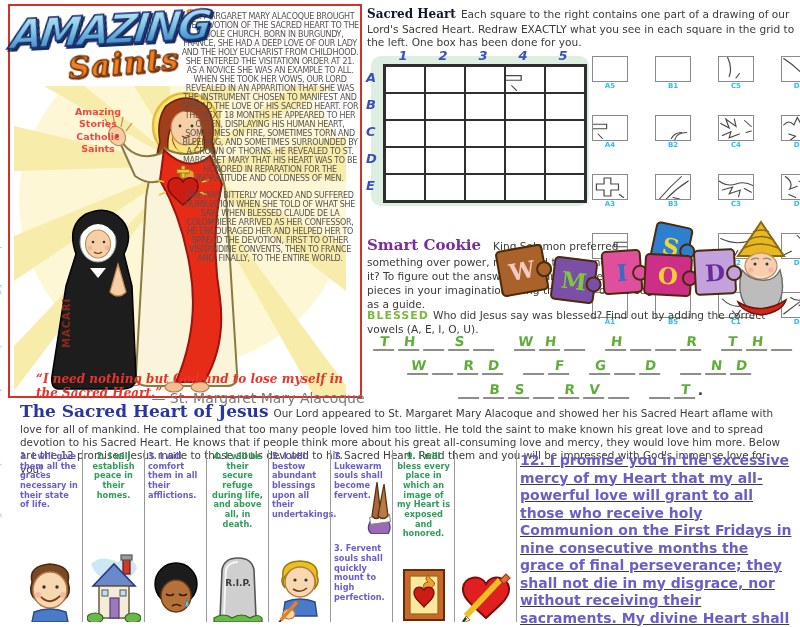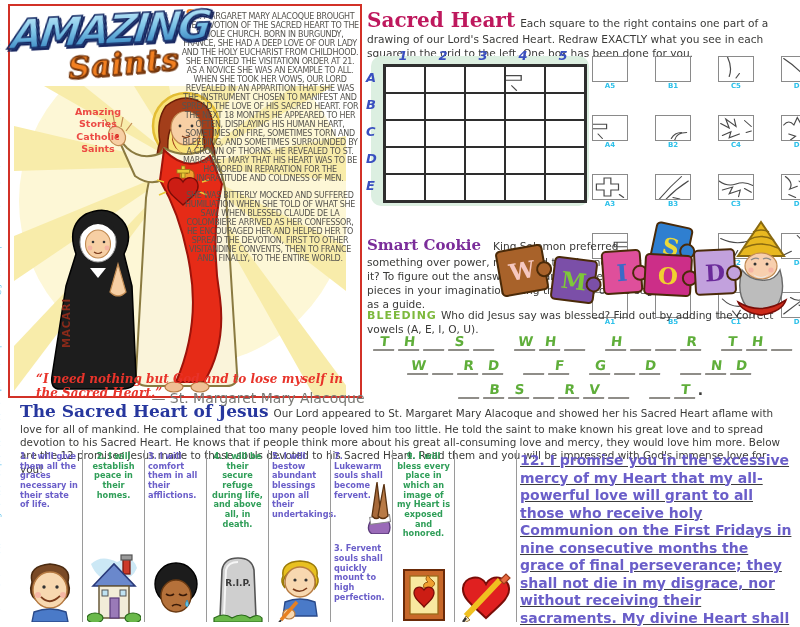--- a/index.html
+++ b/index.html
@@ -25,21 +25,21 @@
   .story{position:absolute;left:181px;top:10px;width:178px;z-index:3;text-align:center;
         font-size:8px;line-height:9px;letter-spacing:-0.3px;color:#56544f;text-transform:uppercase;
         font-weight:500;}
   .story p{margin:0 0 8px 0;}
   .dropcap{color:#f28022;font-size:14px;font-weight:bold;}
   .quote{position:absolute;left:36px;top:372px;width:330px;z-index:4;text-align:left;color:#e8332a;
         font-family:"DejaVu Serif","Liberation Serif",serif;font-style:italic;font-weight:bold;font-size:12px;}
   .attrib{position:absolute;left:150px;top:390px;width:216px;z-index:4;text-align:center;color:#7a7a76;font-size:14px;}
   
   .sh-blurb{position:absolute;left:367px;top:7px;width:430px;font-size:10.6px;line-height:1.3;color:#3a3a38;}
-  .sh-title{font-family:"DejaVu Serif","Liberation Serif",serif;font-weight:bold;font-size:20px;color:#be185d;margin-right:5px;}
+  .sh-title{font-family:"DejaVu Serif","Liberation Serif",serif;font-weight:bold;font-size:12px;color:#0f172a;margin-right:5px;}
   .grid-bg{position:absolute;left:371px;top:56px;width:218px;height:150px;background:#dcefe1;border-radius:10px;}
   .grid-headers{position:absolute;left:383px;top:48px;width:200px;display:flex;z-index:2;}
   .grid-headers span{width:40px;text-align:center;color:#3a4fc0;font-weight:bold;font-size:13px;font-style:italic;}
   .grid-rows{position:absolute;left:366px;top:64px;z-index:2;}
   .grid-rows span{display:block;height:27px;line-height:27px;color:#3a4fc0;font-weight:bold;font-size:13px;font-style:italic;}
   .grid-table{position:absolute;left:383px;top:64px;display:grid;grid-template-columns:repeat(5,40px);
         grid-template-rows:repeat(5,27px);border:2px solid #2e2e2e;background:#fff;z-index:2;}
   .grid-cell{border:1px solid #2e2e2e;background:#fff;position:relative;}
   .grid-cell svg{position:absolute;inset:0;width:100%;height:100%;}
   
@@ -439,21 +439,21 @@
       <circle cx="41" cy="44" r="1.5" fill="#333"></circle>
     <path d="M25,40 q4,-3 8,-1 M37,39 q4,-2 8,1" stroke="#8a8a8a" stroke-width="1.3" fill="none"></path>
     <circle cx="25" cy="50" r="2.6" fill="#f4a8a0" opacity="0.7"></circle>
       <circle cx="45" cy="50" r="2.6" fill="#f4a8a0" opacity="0.7"></circle>
     <path d="M16,50 Q10,72 20,86 Q28,94 35,94 Q45,94 52,84 Q60,70 54,50 Q48,62 35,60 Q24,60 16,50 Z" fill="#bcbcbc" stroke="#6a6a6a" stroke-width="1.4"></path>
     <path d="M27,54 Q35,60 43,54 Q40,58 35,58 Q30,58 27,54 Z" fill="#e8e8e8"></path>
     <path d="M12,82 Q35,96 60,80 Q56,92 35,95 Q16,92 12,82 Z" fill="#cc2a1a" stroke="#7a0d08" stroke-width="1.5"></path>
   </svg>
 
   <div class="bl-blurb">
-    <span class="bl-title">BLEEDING</span><span>Who did Jesus say was blessed? Find out by adding the correct vowels (A, E, I, O, U).</span>
+    <span class="bl-title">BLESSED</span><span>Who did Jesus say was blessed? Find out by adding the correct vowels (A, E, I, O, U).</span>
   </div>
   <div class="bl-lines" id="blessedLines">
       <div class="bl-line"><span class="bl-word"><span class="bl-slot">T</span><span class="bl-slot">H</span><span class="bl-slot"></span><span class="bl-slot">S</span><span class="bl-slot"></span></span><span class="bl-word"><span class="bl-slot">W</span><span class="bl-slot">H</span><span class="bl-slot"></span></span><span class="bl-word"><span class="bl-slot">H</span><span class="bl-slot"></span><span class="bl-slot"></span><span class="bl-slot">R</span></span><span class="bl-word"><span class="bl-slot">T</span><span class="bl-slot">H</span><span class="bl-slot"></span></span></div>
       <div class="bl-line"><span class="bl-word"><span class="bl-slot">W</span><span class="bl-slot"></span><span class="bl-slot">R</span><span class="bl-slot">D</span></span><span class="bl-word"><span class="bl-slot"></span><span class="bl-slot">F</span></span><span class="bl-word"><span class="bl-slot">G</span><span class="bl-slot"></span><span class="bl-slot">D</span></span><span class="bl-word"><span class="bl-slot"></span><span class="bl-slot">N</span><span class="bl-slot">D</span></span></div>
       <div class="bl-line"><span class="bl-word"><span class="bl-slot"></span><span class="bl-slot">B</span><span class="bl-slot">S</span><span class="bl-slot"></span><span class="bl-slot">R</span><span class="bl-slot">V</span><span class="bl-slot"></span></span><span class="bl-word"><span class="bl-slot"></span><span class="bl-slot">T</span><span class="bl-dot">.</span></span></div>
     </div>
 
   <div class="pr-blurb">
     <span class="pr-title">The Sacred Heart of Jesus</span><span>Our Lord appeared to St. Margaret Mary Alacoque and showed her his Sacred Heart aflame with love for all of mankind. He complained that too many people loved him too little. He told the saint to make known his great love and to spread devotion to his Sacred Heart. He knows that if people think more about his great all-consuming love and mercy, they would love him more. Below are the 12 promises Jesus made to those souls devoted to his Sacred Heart. Read them and you will be impressed with God's immense love for you!</span>
   </div>

